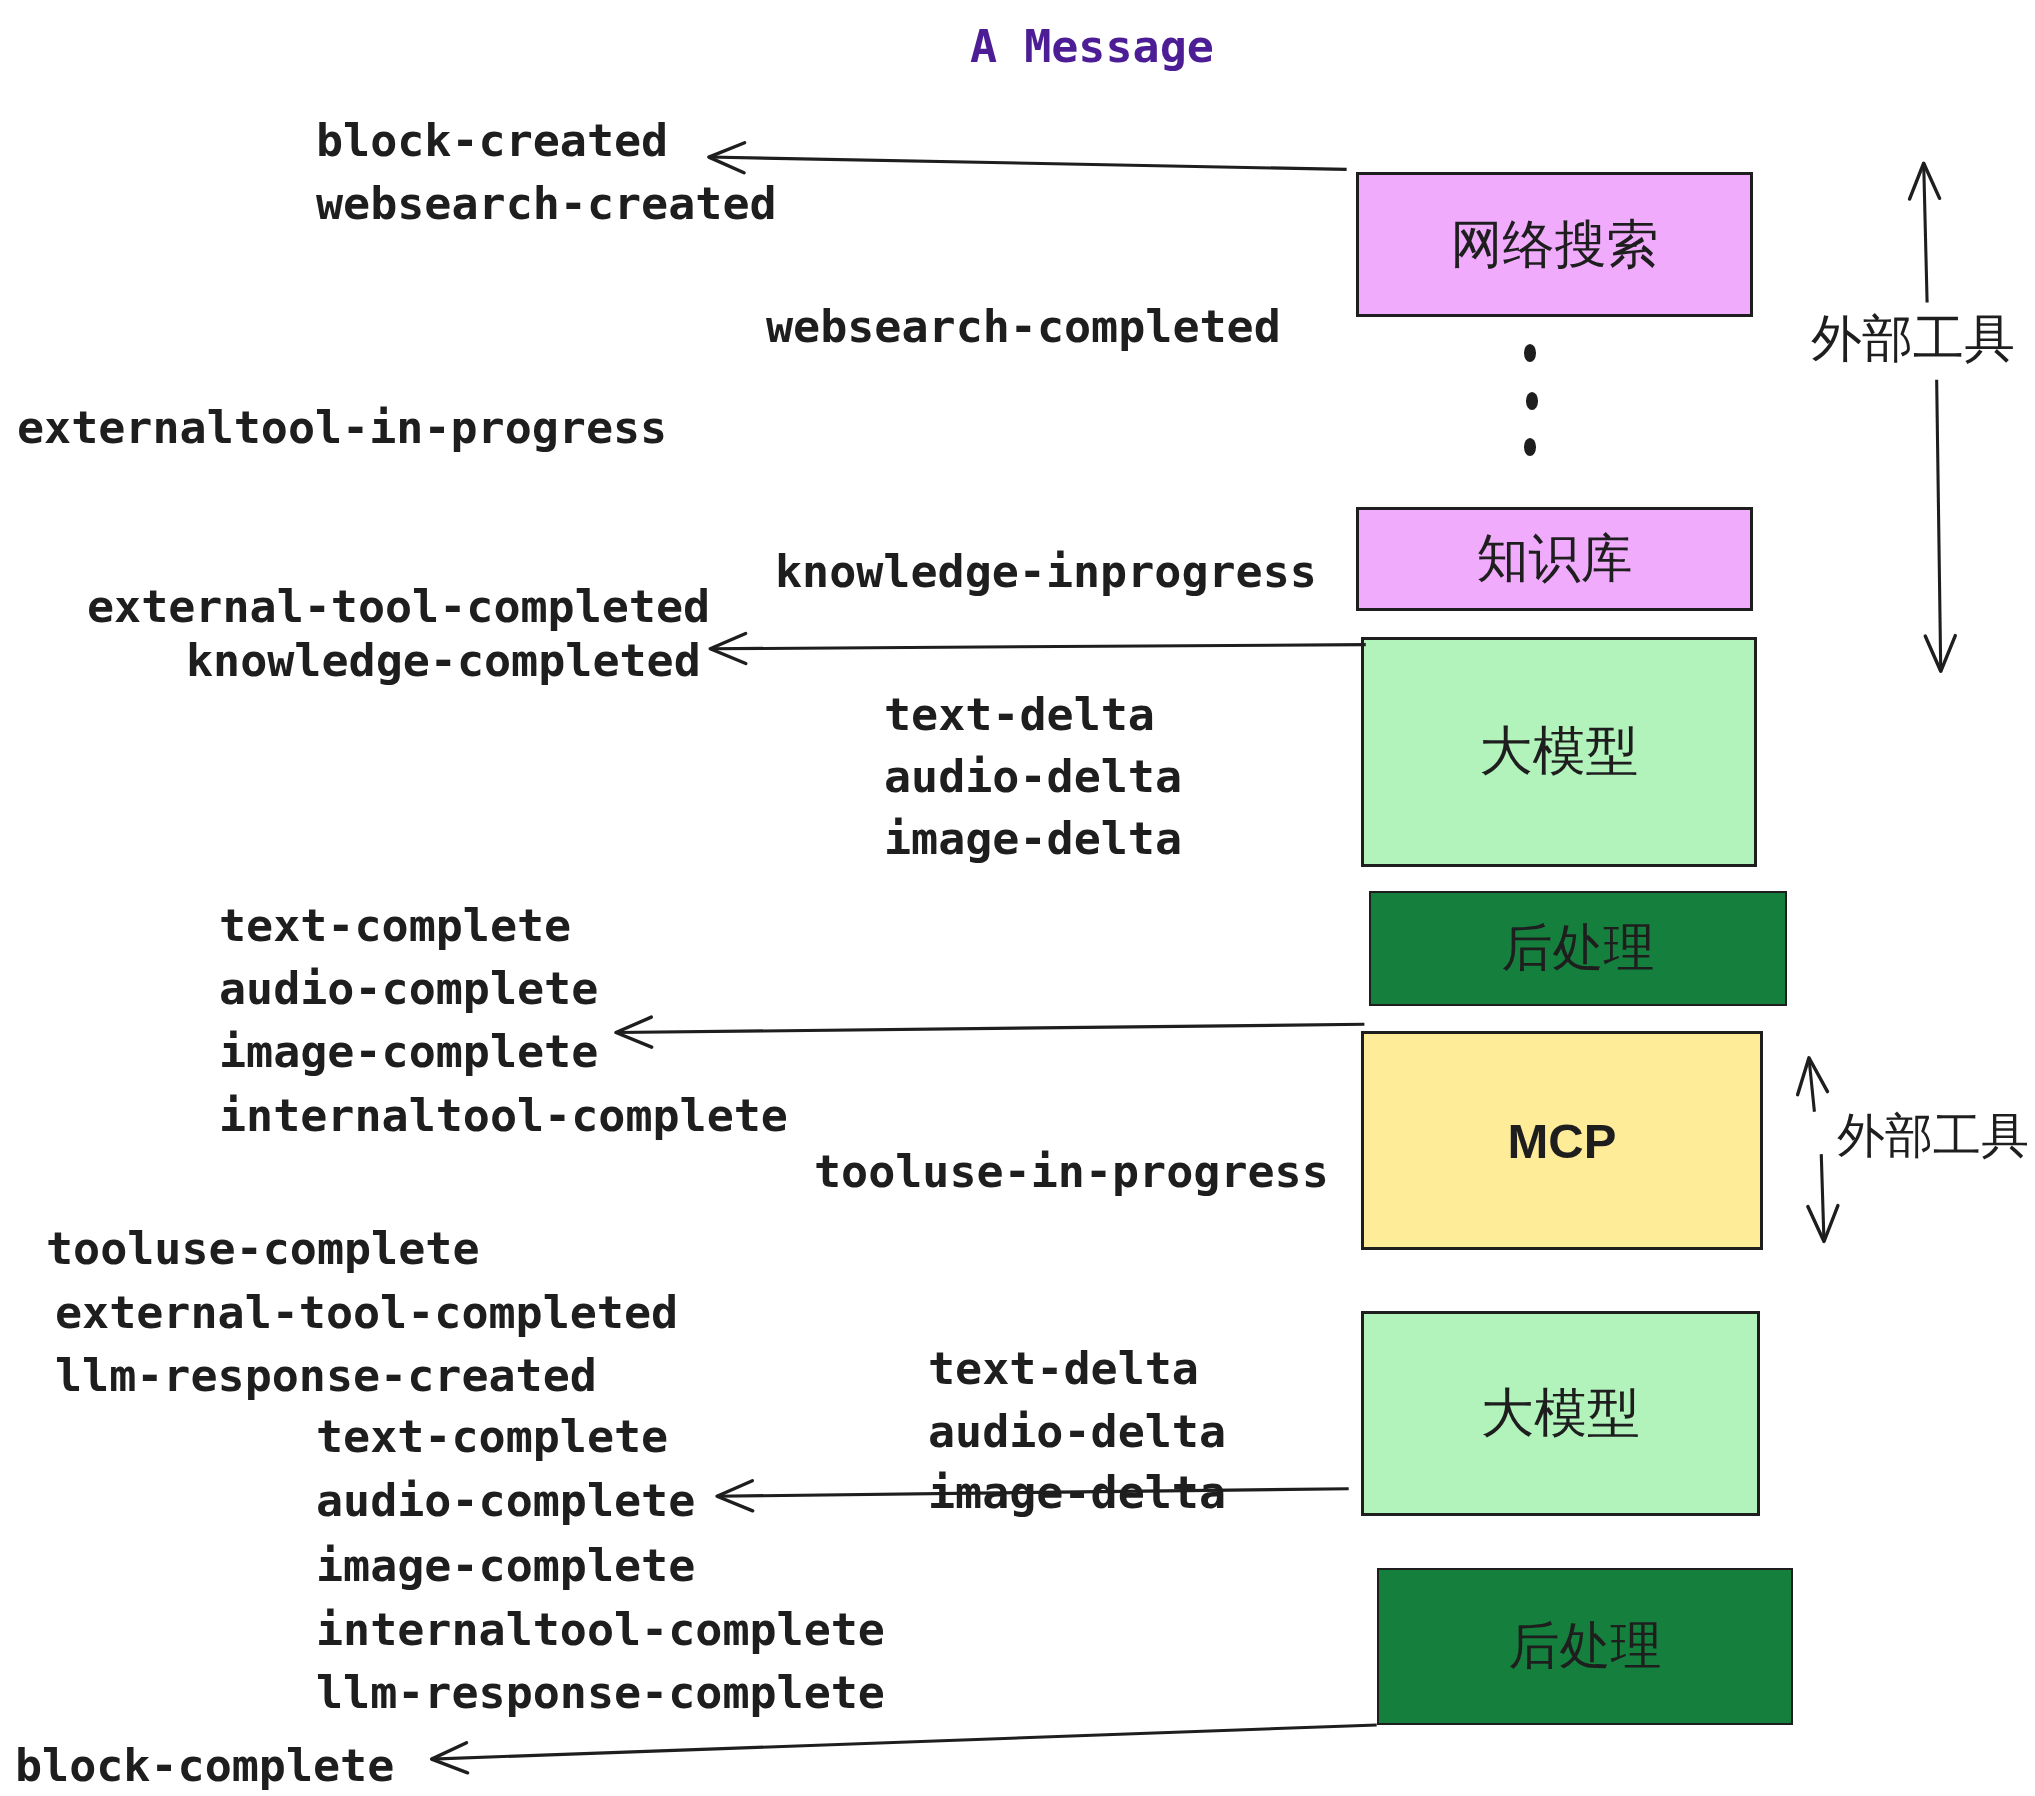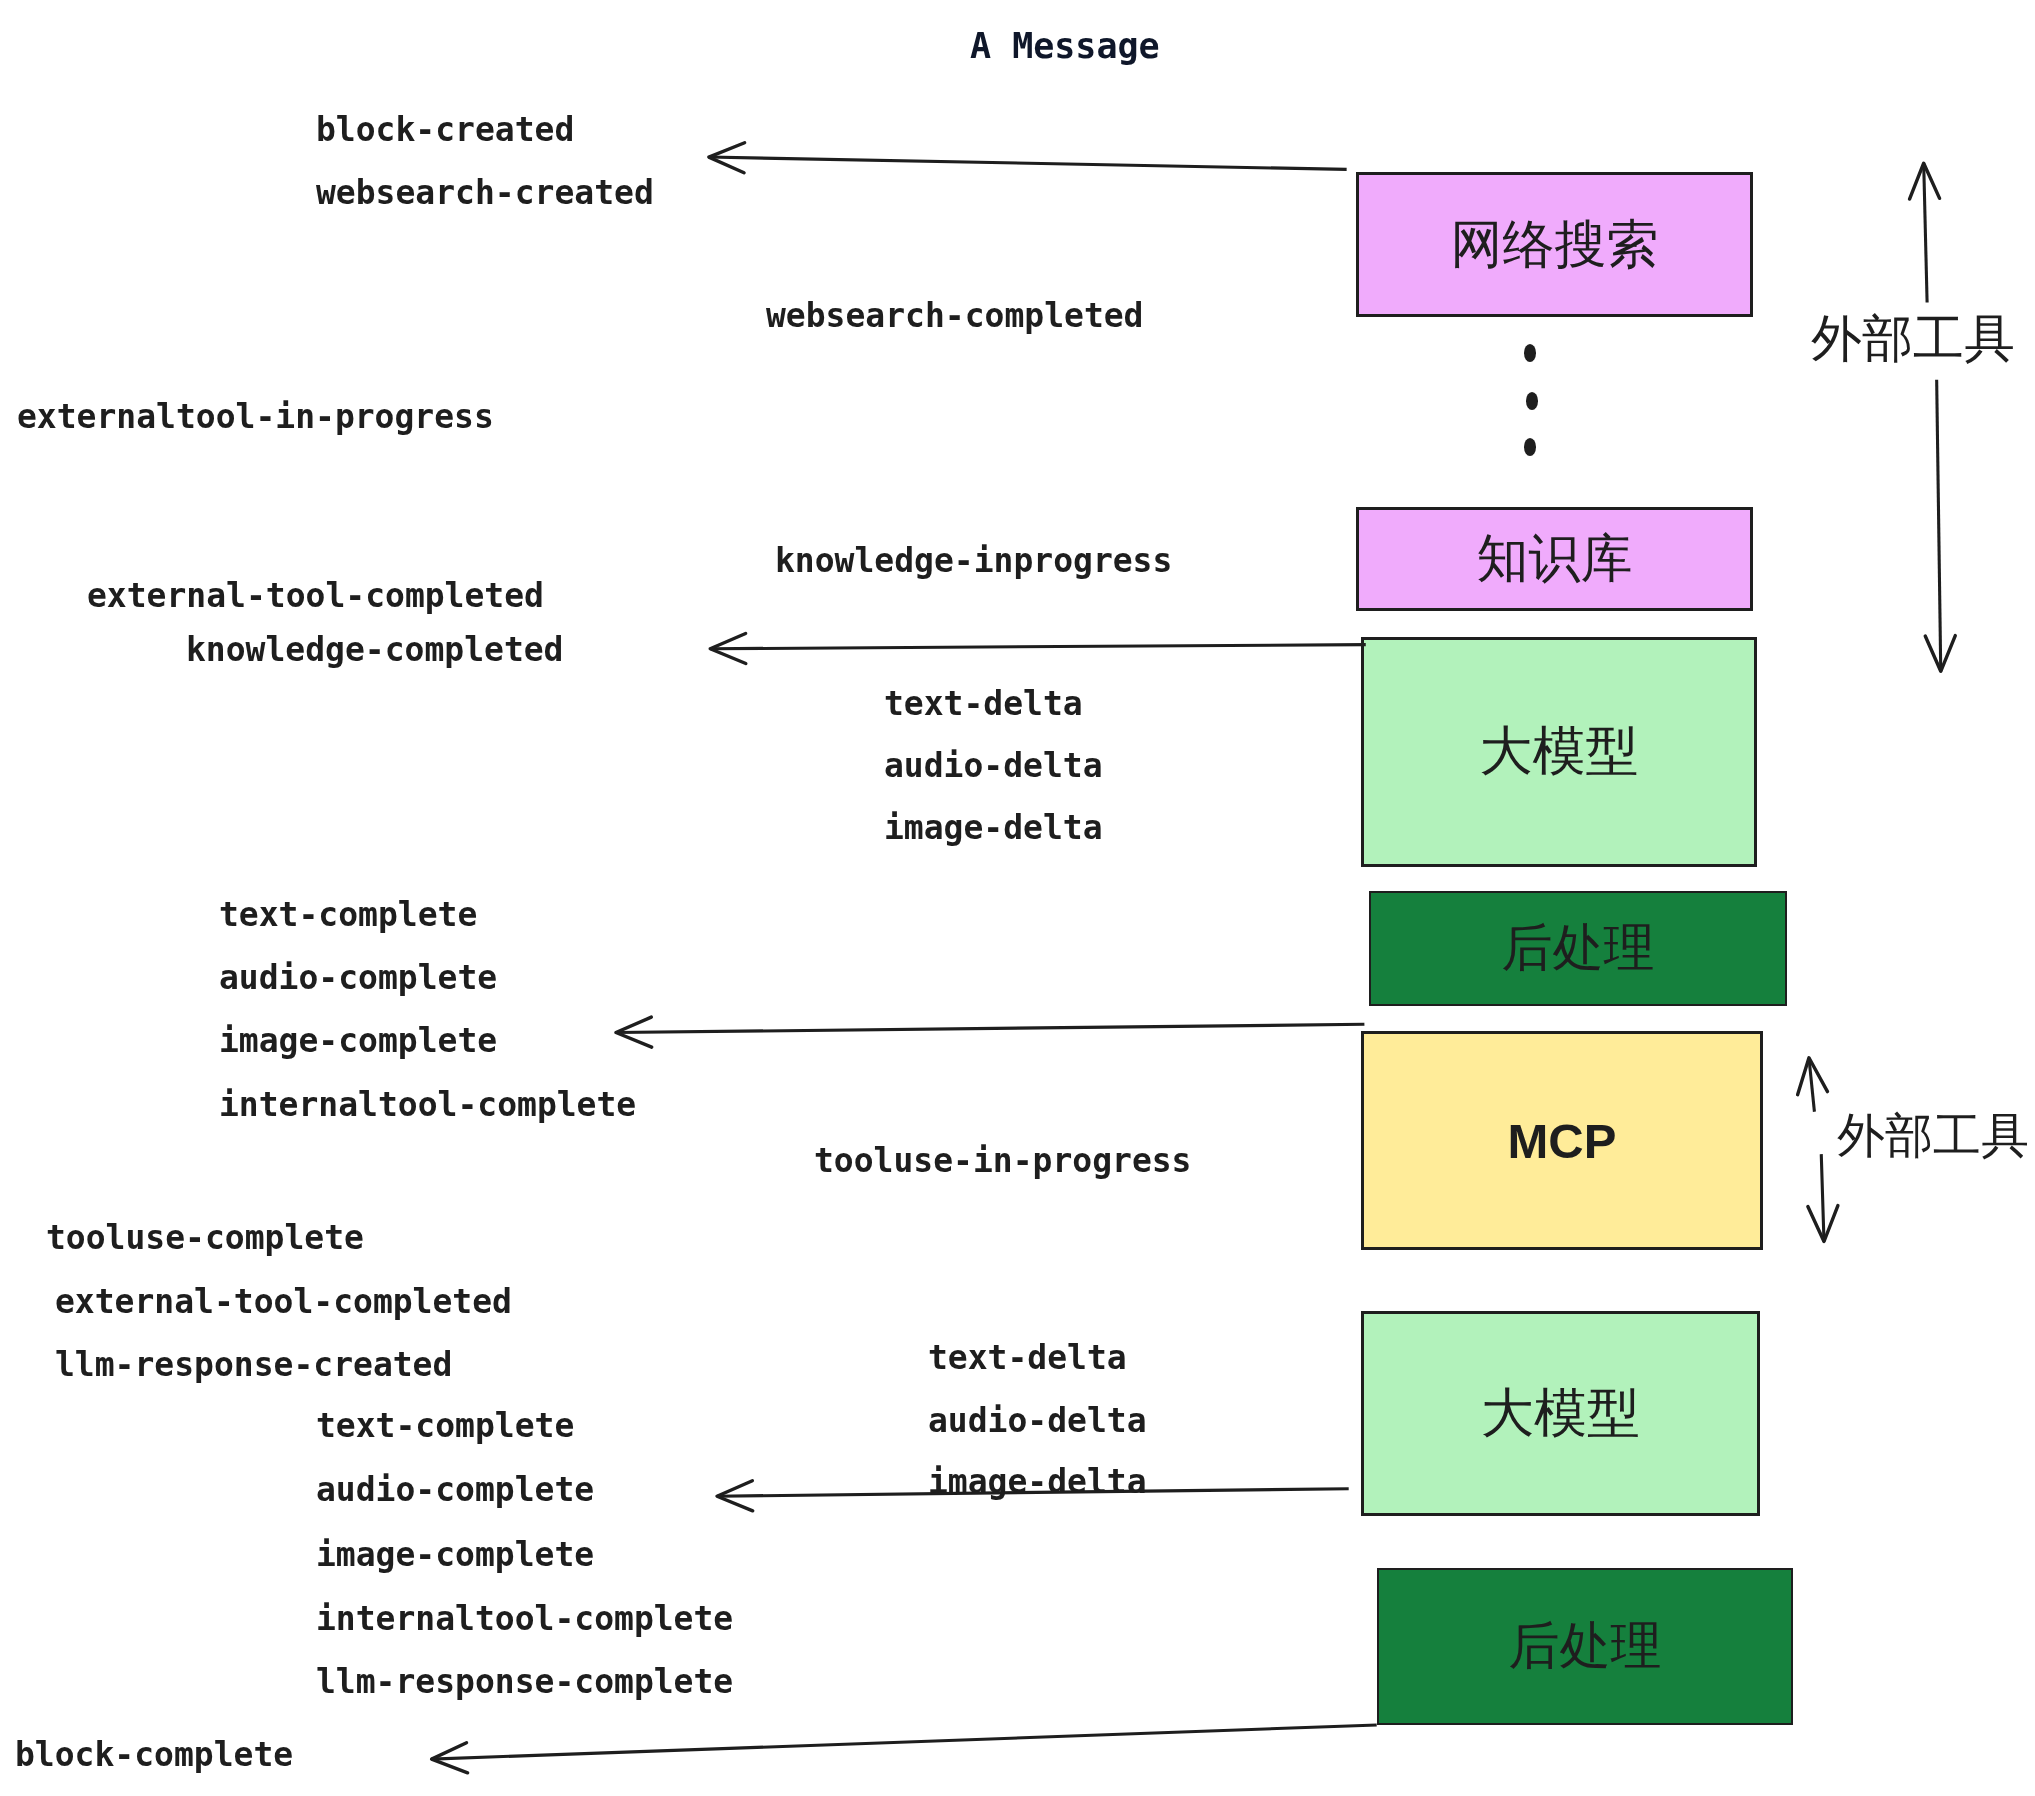--- a/index.html
+++ b/index.html
@@ -8,33 +8,34 @@
     width:2035px;height:1796px;
     background:#ffffff;
     font-family:"Liberation Sans",sans-serif;
     color:#1e1e1e;
     overflow:hidden;
   }
   .evt{
     position:absolute;
     font-family:"DejaVu Sans Mono",monospace;
     font-weight:bold;
-    font-size:33px;
+    font-size:45px;
     line-height:52px;
     white-space:nowrap;
     color:#1e1e1e;
+    margin-top:11px;
   }
   .title{
     position:absolute;
     font-family:"DejaVu Sans Mono",monospace;
     font-weight:bold;
-    font-size:35px;
+    font-size:45px;
     line-height:55px;
     white-space:nowrap;
-    color:#0f172a;
+    color:#4c1d95;
   }
   .box{
     position:absolute;
     box-sizing:border-box;
     display:flex;
     align-items:center;
     justify-content:center;
     border:3.4px solid #1e1e1e;
     font-family:"Liberation Sans",sans-serif;
     color:#1e1e1e;

